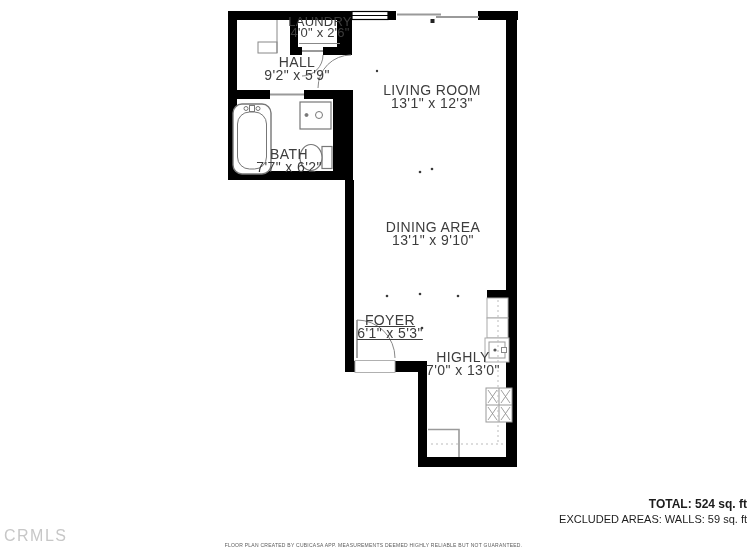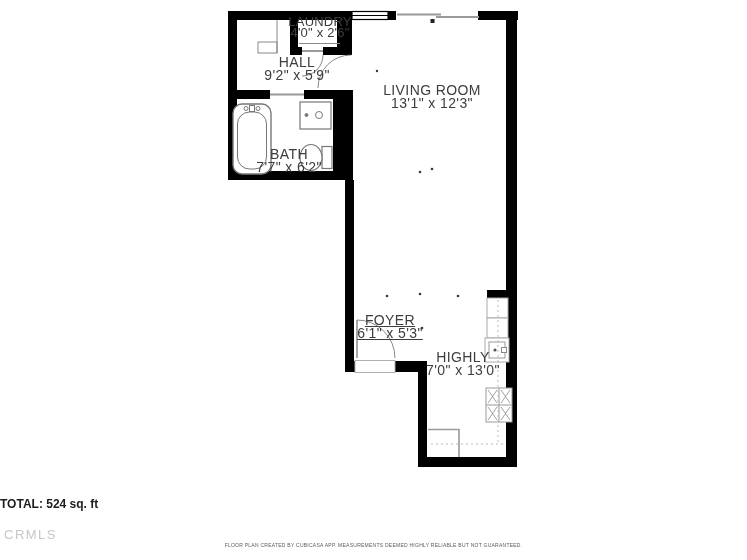--- a/index.html
+++ b/index.html
@@ -14,30 +14,30 @@
   }
   .room-label .room-name{font-weight:400;}
   #lbl-laundry{left:320px;top:16px;font-size:13px;line-height:11px;letter-spacing:.2px;}
   #lbl-hall{left:297px;top:56px;}
   #lbl-bath{left:289px;top:112px;margin-top:36px;}
   #lbl-living{left:432px;top:84px;}
   #lbl-dining{left:433px;top:221px;}
   #lbl-foyer{left:390px;top:314px;text-decoration:underline;}
   #lbl-kitchen{left:463px;top:351px;}
   .summary{
-    position:absolute;left:0;right:0;top:497px;text-align:left;color:#1c1c1c;
+    position:absolute;left:0;right:0;top:497px;text-align:right;color:#1c1c1c;
   }
   .summary .total{font-size:12px;font-weight:bold;line-height:15px;}
   .summary .line{font-size:11px;line-height:14px;}
   .disclaimer{
     position:absolute;left:0;right:0;top:542px;text-align:center;
     font-size:5px;letter-spacing:.25px;color:#5a5a5a;
   }
   .watermark{
-    position:absolute;left:4px;top:527px;font-size:13px;letter-spacing:1.5px;
+    position:absolute;left:4px;top:527px;font-size:16px;letter-spacing:1.5px;
     color:#c7c7c7;font-weight:400;
   }
 </style>
 </head>
 <body>
 
 <div class="canvas">
 
   <svg class="plan" width="747" height="560" viewBox="0 0 747 560">
 
@@ -154,30 +154,35 @@
     <div class="room-dims">9'2" x 5'9"</div>
   </div>
   <div class="room-label" id="lbl-bath">
     <div class="room-name">BATH</div>
     <div class="room-dims">7'7" x 6'2"</div>
   </div>
   <div class="room-label" id="lbl-living">
     <div class="room-name">LIVING ROOM</div>
     <div class="room-dims">13'1" x 12'3"</div>
   </div>
+  <div class="room-label" id="lbl-dining">
+    <div class="room-name">DINING AREA</div>
+    <div class="room-dims">13'1" x 9'10"</div>
+  </div>
   <div class="room-label" id="lbl-foyer">
     <div class="room-name">FOYER</div>
     <div class="room-dims">6'1" x 5'3"</div>
   </div>
   <div class="room-label" id="lbl-kitchen">
     <div class="room-name">HIGHLY</div>
     <div class="room-dims">7'0" x 13'0"</div>
   </div>
 
   <div class="summary">
     <div class="total">TOTAL: 524 sq. ft</div>
+    <div class="line">EXCLUDED AREAS: WALLS: 59 sq. ft</div>
   </div>
 
   <div class="disclaimer">FLOOR PLAN CREATED BY CUBICASA APP. MEASUREMENTS DEEMED HIGHLY RELIABLE BUT NOT GUARANTEED.</div>
 
   <div class="watermark">CRMLS</div>
 
 </div>
 
 </body></html>

